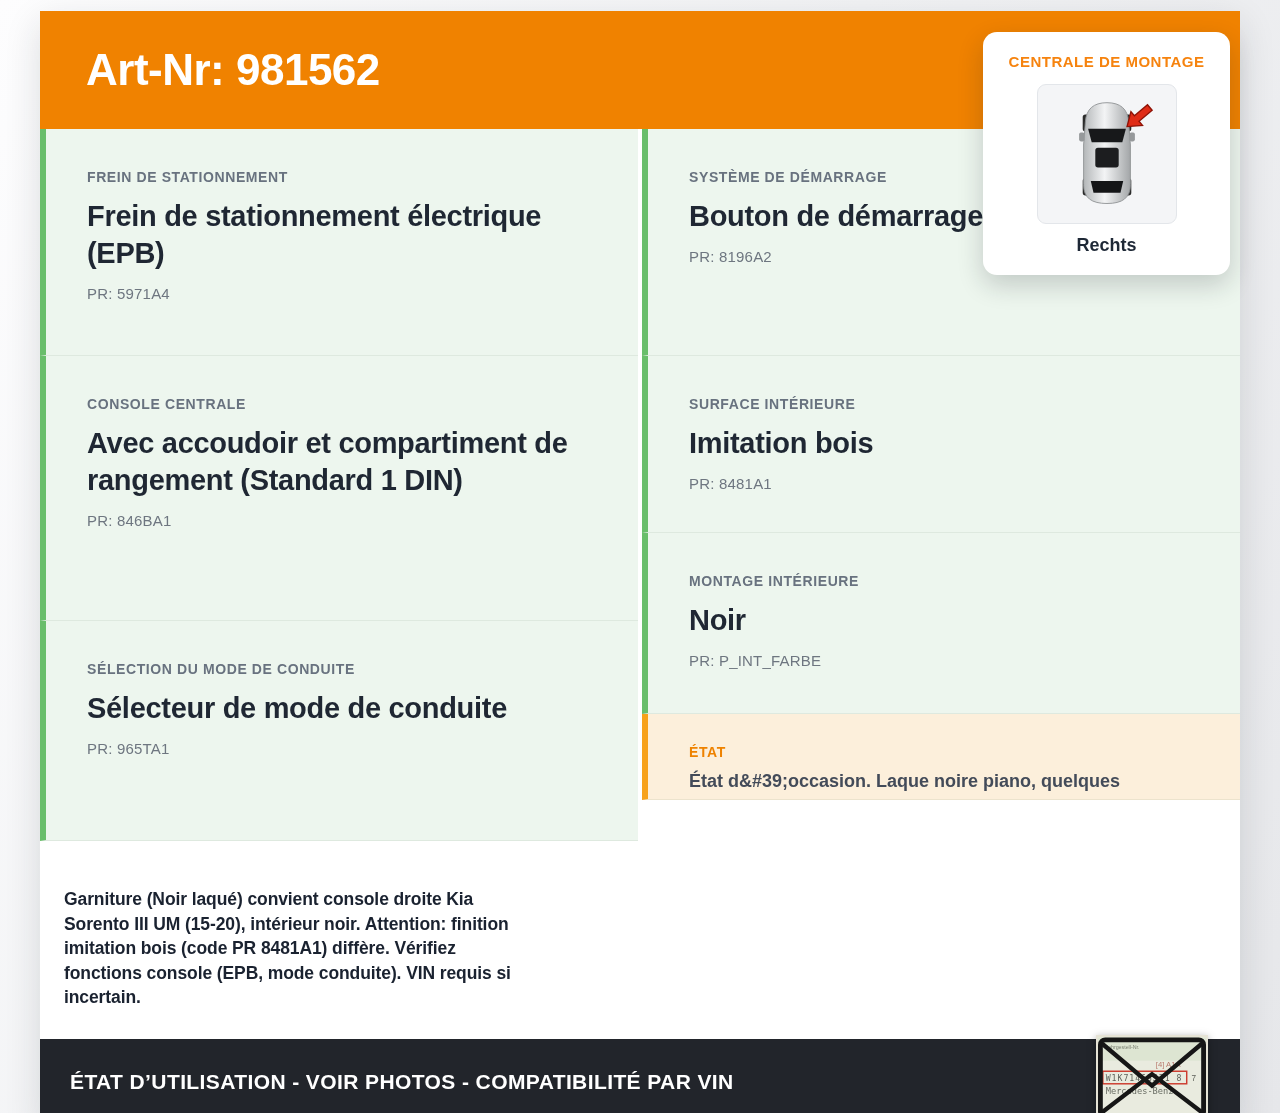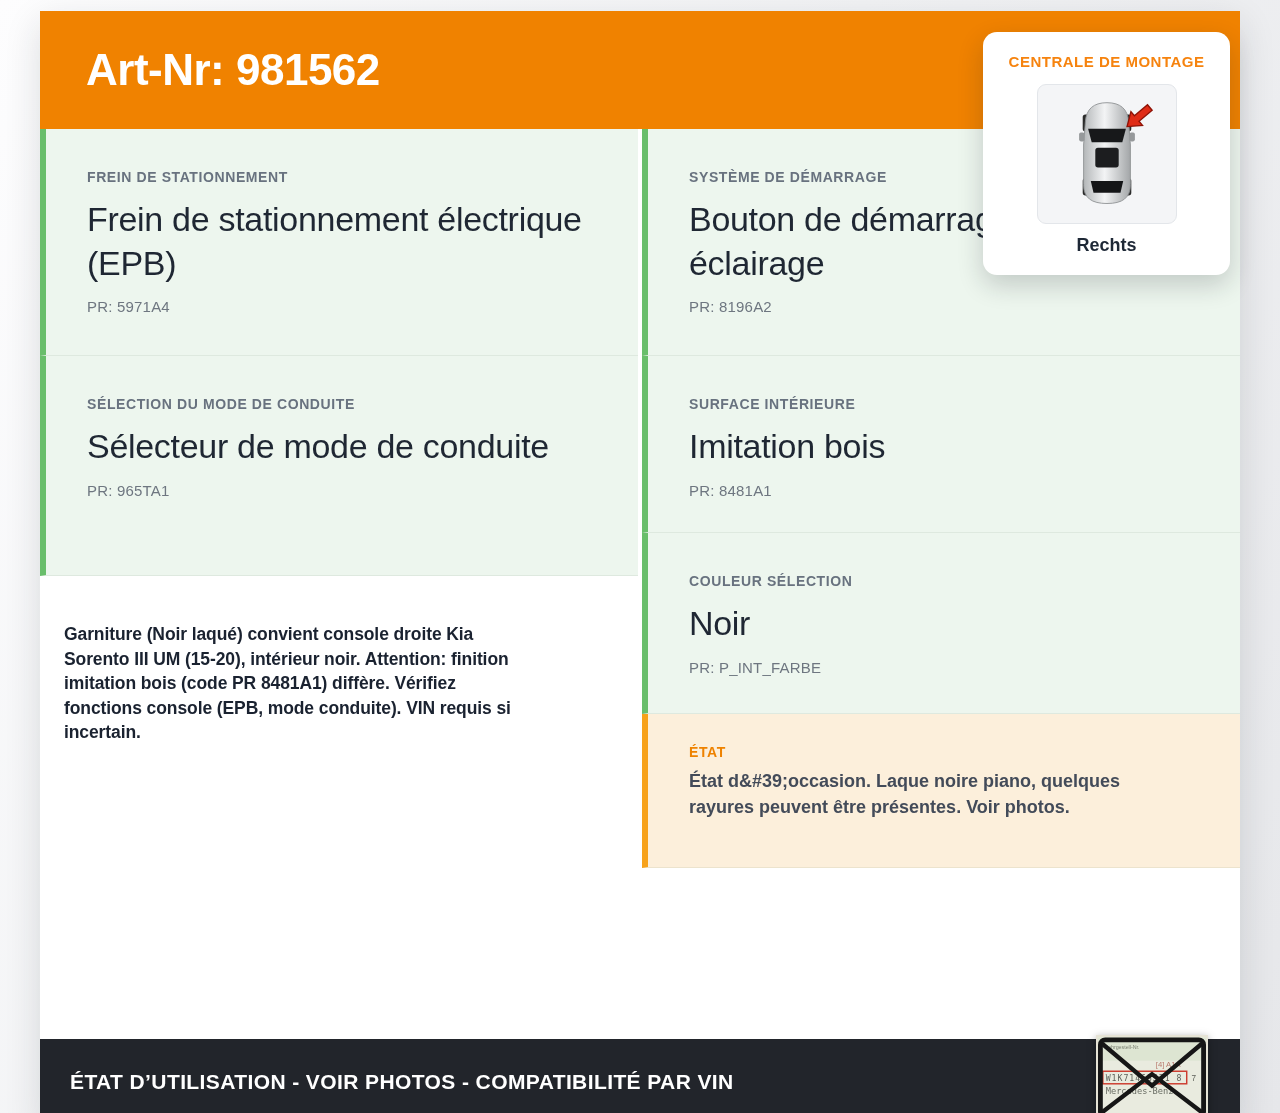--- a/index.html
+++ b/index.html
@@ -27,21 +27,21 @@
 
   .card { padding:40px 40px 14px 41px; border-bottom:1px solid rgba(30,70,30,.07); overflow:hidden; }
   .card.green { background:#edf6ee; border-left:6px solid #69be6b; }
   .card.amber { background:#fcefdb; border-left:6px solid #f7a21b; padding-top:30px; }
   .card.white { background:#ffffff; border-bottom:none; padding:32px 40px 0 24px; }
   .filler { background:#ffffff; flex:1 1 auto; }
 
   .card-label { font-size:14px; font-weight:700; letter-spacing:.6px; color:#68727f; margin-bottom:13px; }
   .card.amber .card-label { color:#ee8200; margin-bottom:9px; }
   .card-heading {
-    font-size:34px; font-weight:400; line-height:1.28; color:#1f2733;
+    font-size:29px; font-weight:700; line-height:1.28; color:#1f2733;
     letter-spacing:-.3px; margin-bottom:13px; max-width:520px;
   }
   .card-pr { font-size:15px; color:#6e7680; letter-spacing:.2px; }
   .card-body {
     font-size:18px; font-weight:600; color:#434b59; line-height:1.43; white-space:pre-line;
   }
   .compat-body {
     font-size:17.5px; font-weight:700; color:#1a2230; line-height:1.4;
     margin-top:14px; white-space:pre-line; letter-spacing:-.1px;
   }
@@ -82,20 +82,25 @@
   </div>
 
   <div class="main">
 
     <div class="col col-left">
       <section class="card green" style="height:227px">
         <div class="card-label">FREIN DE STATIONNEMENT</div>
         <div class="card-heading">Frein de stationnement électrique (EPB)</div>
         <div class="card-pr">PR: 5971A4</div>
       </section>
+      <section class="card green" style="height:265px">
+        <div class="card-label">CONSOLE CENTRALE</div>
+        <div class="card-heading">Avec accoudoir et compartiment de rangement (Standard 1 DIN)</div>
+        <div class="card-pr">PR: 846BA1</div>
+      </section>
       <section class="card green" style="height:220px">
         <div class="card-label">SÉLECTION DU MODE DE CONDUITE</div>
         <div class="card-heading">Sélecteur de mode de conduite</div>
         <div class="card-pr">PR: 965TA1</div>
       </section>
       <section class="card white" style="flex:1 1 auto">
         <div class="compat-body">Garniture (Noir laqué) convient console droite Kia
 Sorento III UM (15-20), intérieur noir. Attention: finition
 imitation bois (code PR 8481A1) diffère. Vérifiez
 fonctions console (EPB, mode conduite). VIN requis si
@@ -108,25 +113,25 @@
         <div class="card-label">SYSTÈME DE DÉMARRAGE</div>
         <div class="card-heading">Bouton de démarrage avec éclairage</div>
         <div class="card-pr">PR: 8196A2</div>
       </section>
       <section class="card green" style="height:177px">
         <div class="card-label">SURFACE INTÉRIEURE</div>
         <div class="card-heading">Imitation bois</div>
         <div class="card-pr">PR: 8481A1</div>
       </section>
       <section class="card green" style="height:181px">
-        <div class="card-label">COULEUR SÉLECTION</div>
+        <div class="card-label">MONTAGE INTÉRIEURE</div>
         <div class="card-heading">Noir</div>
         <div class="card-pr">PR: P_INT_FARBE</div>
       </section>
-      <section class="card amber" style="height:154px">
+      <section class="card amber" style="height:86px">
         <div class="card-label">ÉTAT</div>
         <div class="card-body">État d&amp;#39;occasion. Laque noire piano, quelques
 rayures peuvent être présentes. Voir photos.</div>
       </section>
       <div class="filler"></div>
     </div>
 
   </div>
 
   <div class="footer">

